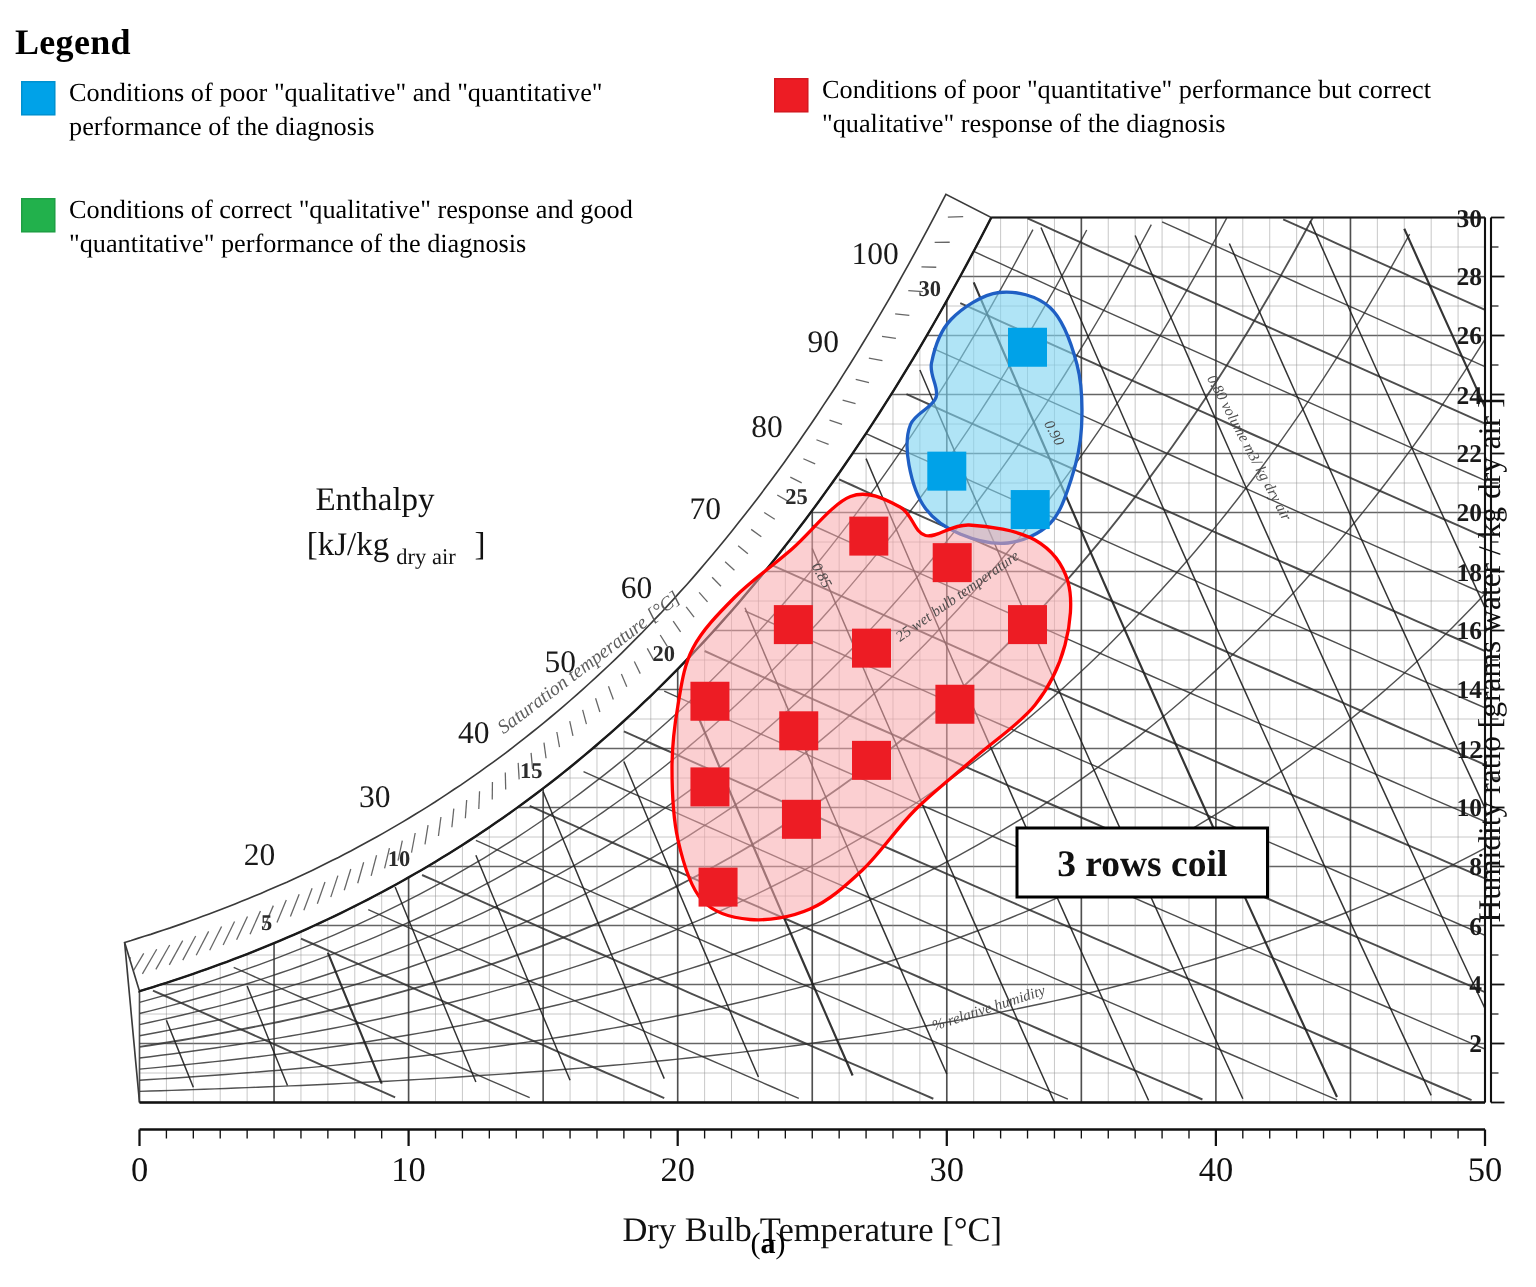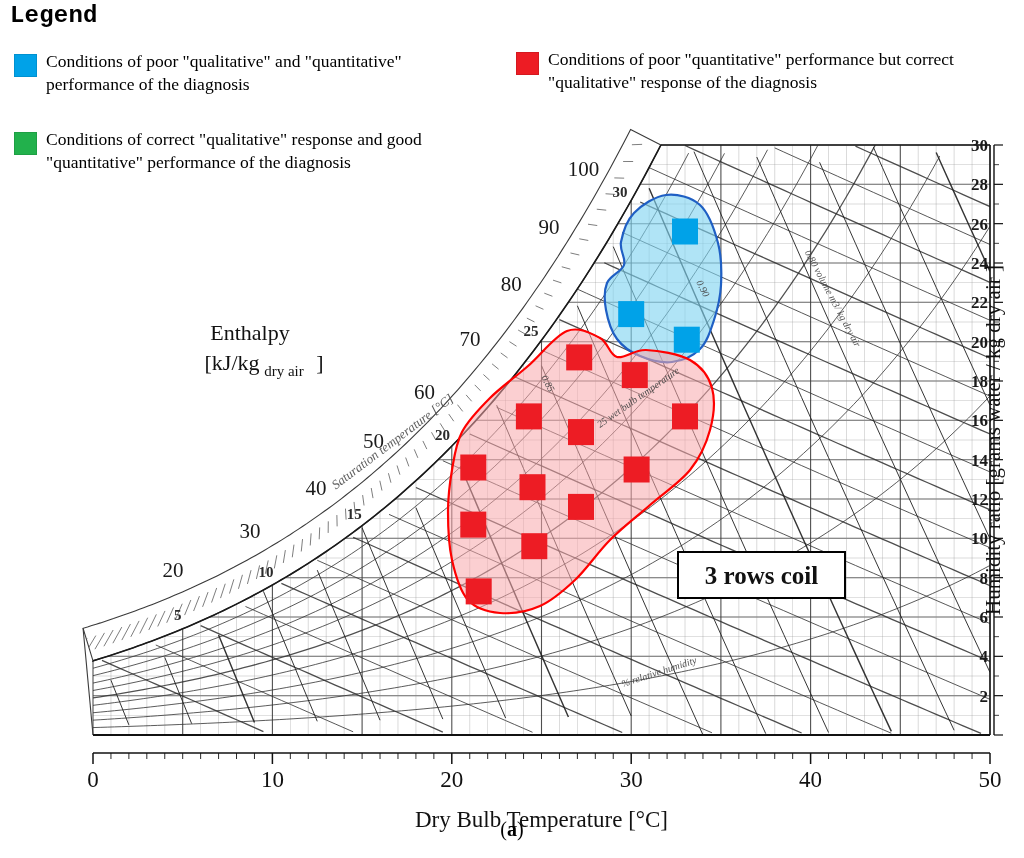--- a/index.html
+++ b/index.html
@@ -9,23 +9,23 @@
     background:#ffffff;
     font-family:"Liberation Serif", serif;
     color:#000;
     overflow:hidden;
     position:relative;
   }
   #root{position:relative;width:1024px;height:858px;}
 
   
   .legend-title{
-    position:absolute;left:10px;top:2px;
+    position:absolute;left:10px;top:16px;
     font-size:24px;font-weight:bold;
-    font-family:Liberation Mono, monospace;
+    font-family:Liberation Serif, serif;
     letter-spacing:.2px;
   }
   .legend-item{position:absolute;display:flex;align-items:flex-start;}
   .legend-swatch{
     width:21px;height:21px;flex:0 0 21px;margin-top:4px;margin-right:9px;
     border:1px solid rgba(0,0,0,.10);
   }
   .legend-text{
     font-size:17.5px;line-height:1.30;
     font-family:"Liberation Serif", serif;

